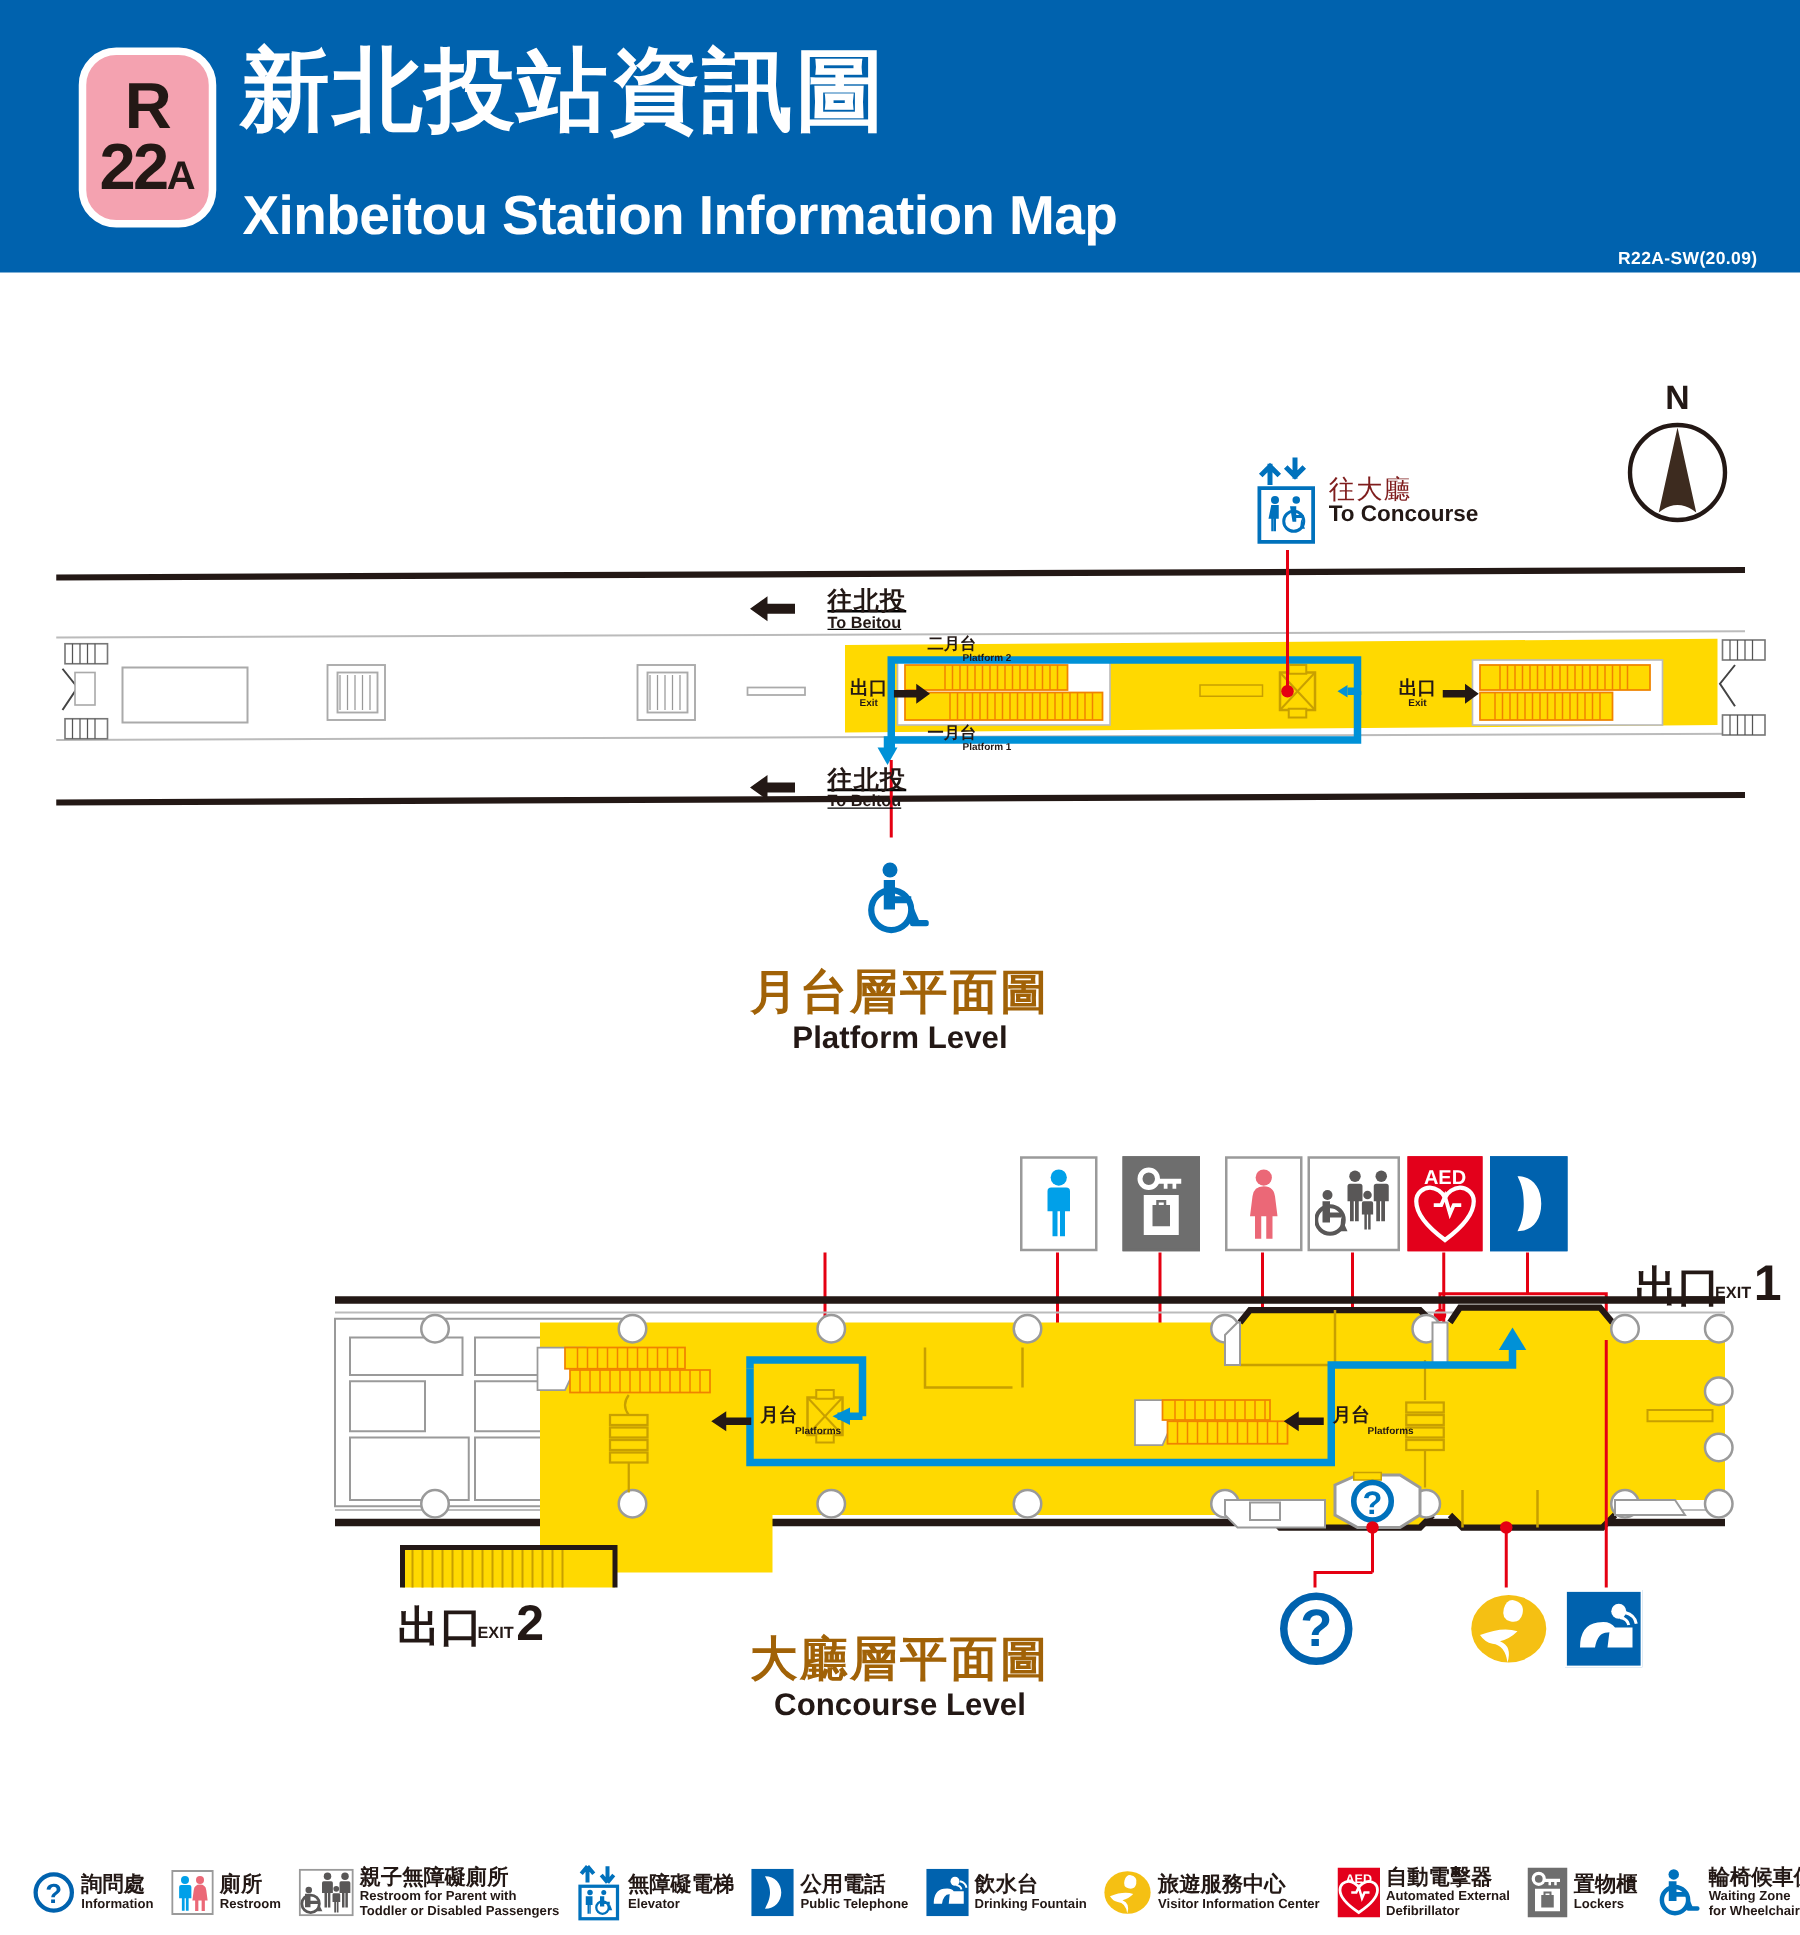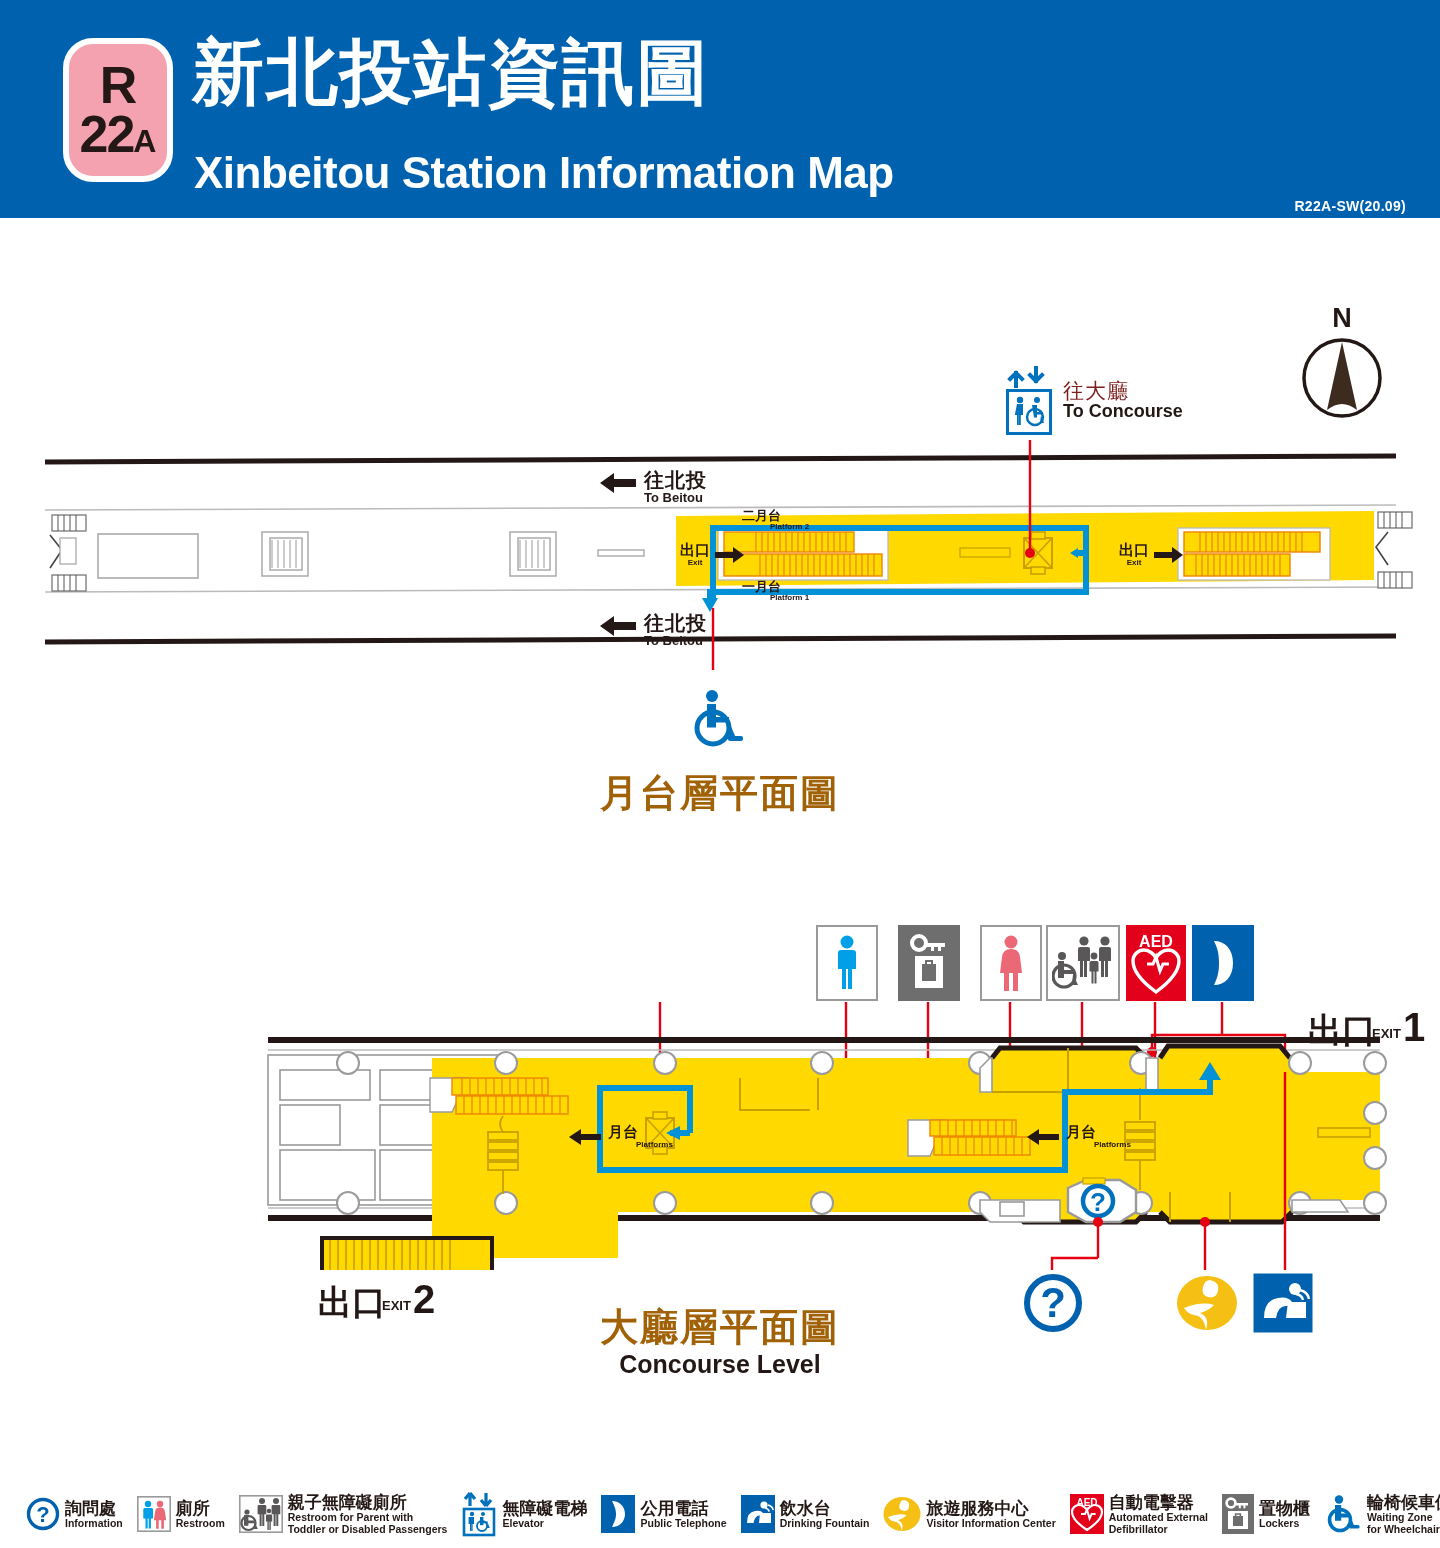--- a/index.html
+++ b/index.html
@@ -67,21 +67,21 @@
   .floor-title .t-zh {
     font-size: 38px; font-weight: bold; color:#a16207; letter-spacing:2px;
     font-family:"DejaVu Sans","Liberation Sans",sans-serif; line-height:1.15;
   }
   .floor-title .t-en {
     font-size: 25px; font-weight: bold; color:#231815; letter-spacing:0px;
     font-family:"Liberation Sans",sans-serif;
   }
 
   
-  .dirlabel { position:absolute; display:flex; align-items:flex-start; gap:6px; }
+  .dirlabel { position:absolute; display:flex; align-items:center; gap:24px;text-decoration:underline; }
   .dirlabel .txt .l1 { font-size:20px; font-weight:bold; color:#231815; line-height:1.05;
      font-family:"DejaVu Sans","Liberation Sans",sans-serif; letter-spacing:1px;}
   .dirlabel .txt .l2 { font-size:13px; font-weight:bold; color:#231815; line-height:1.05;
      font-family:"Liberation Sans",sans-serif;}
 
   .exitlabel { position:absolute; display:flex; align-items:center; gap:5px;}
   .exitlabel .txt .l1 { font-size:15px; font-weight:bold; color:#231815; line-height:1;
      font-family:"DejaVu Sans","Liberation Sans",sans-serif;}
   .exitlabel .txt .l2 { font-size:8px; font-weight:bold; color:#231815; line-height:1.2;
      font-family:"Liberation Sans",sans-serif;}
@@ -404,20 +404,21 @@
       <circle cx="24" cy="8" r="6" fill="#0071BC"></circle>
       <circle cx="25" cy="40" r="16" fill="none" stroke="#0071BC" stroke-width="5"></circle>
       <path d="M19 16 h9 v13 h13 v5.5 h-13 v5 h-9 z" fill="#0071BC"></path>
       <path d="M41 34 l7 16 h-9 z" fill="#0071BC"></path>
       <rect x="40" y="48" width="15" height="5" rx="2" fill="#0071BC"></rect>
     </svg>
   </div>
 
   <div class="floor-title" style="left:520px; top:772px; width:400px;">
     <div class="t-zh">月台層平面圖</div>
+    <div class="t-en">Platform Level</div>
   </div>
 
 
   <div class="chip" style="left:816px; top:925px; width:62px; height:76px;">
     <svg width="34" height="58" viewBox="0 0 34 58">
       <circle cx="17" cy="8" r="6.5" fill="#00A0E9"></circle>
       <path d="M11 16 h12 q3 0 3 3 v16 h-4 v20 h-4 v-20 h-2 v20 h-4 v-20 h-4 v-16 q0-3 3-3 z" fill="#00A0E9"></path>
     </svg>
   </div>
 

